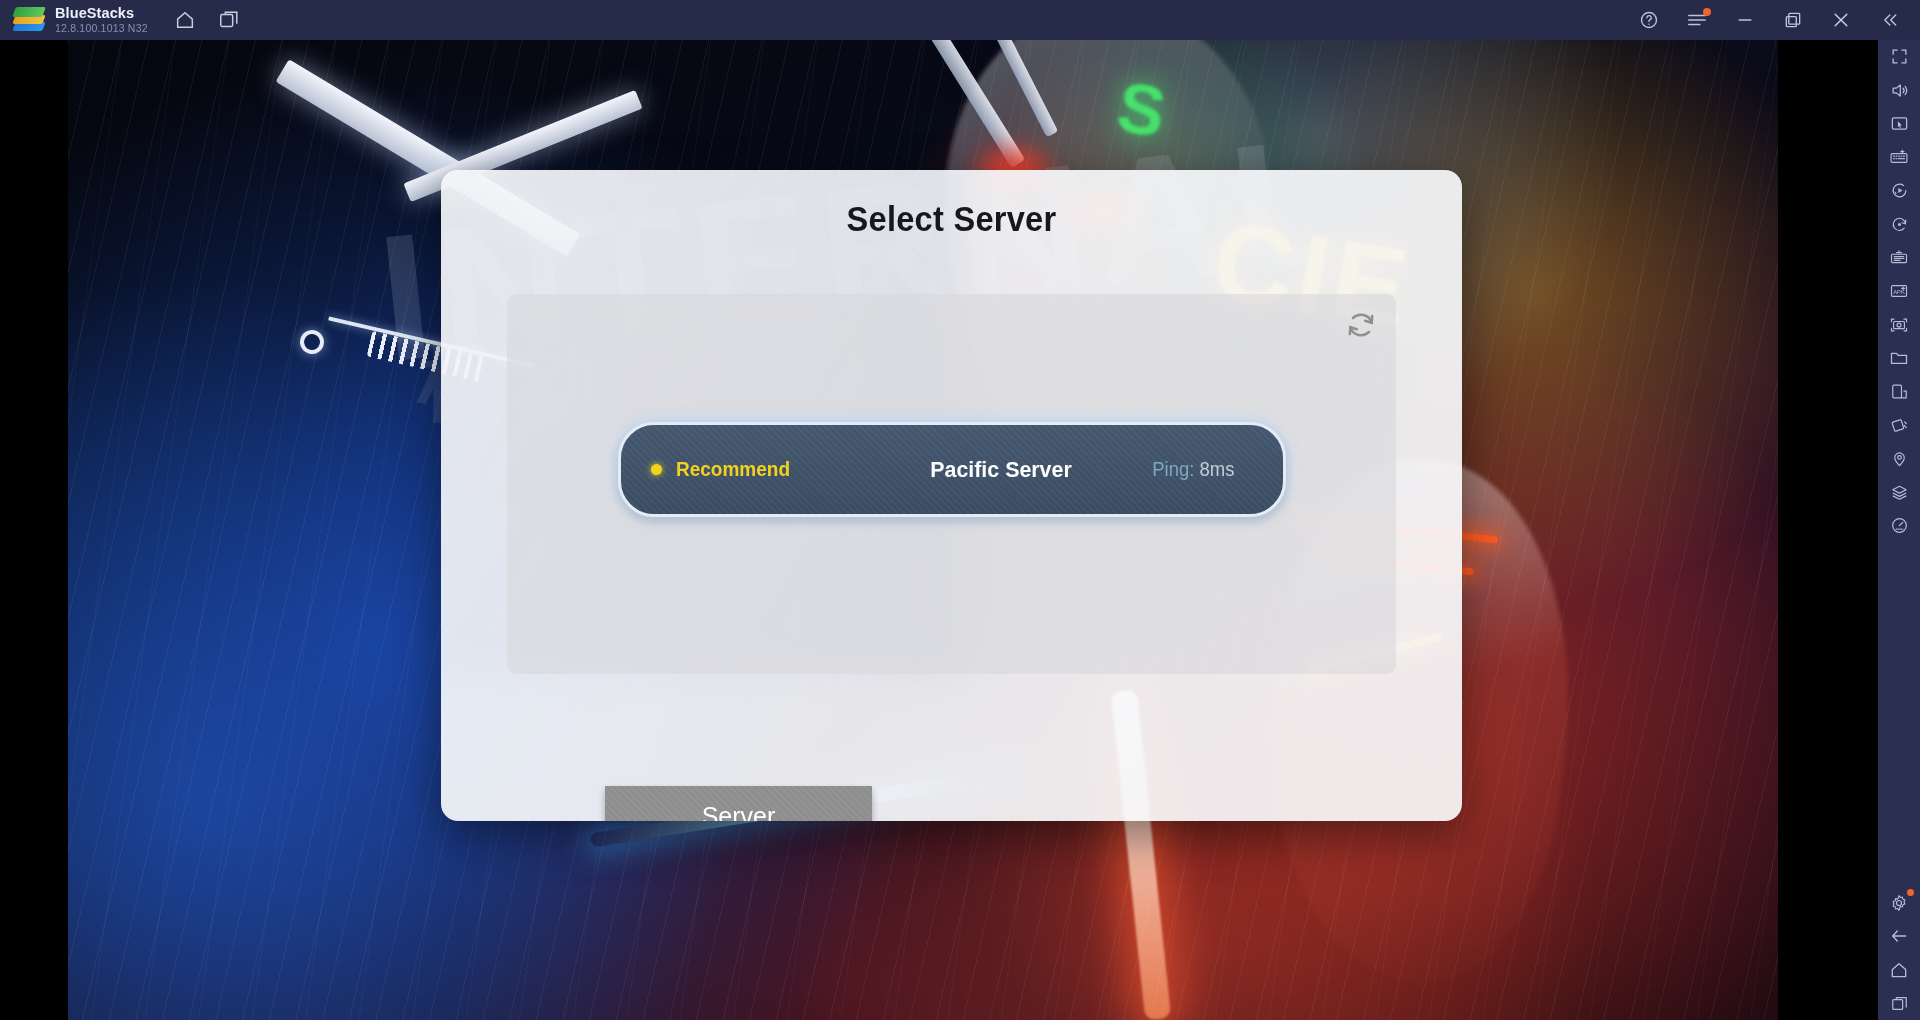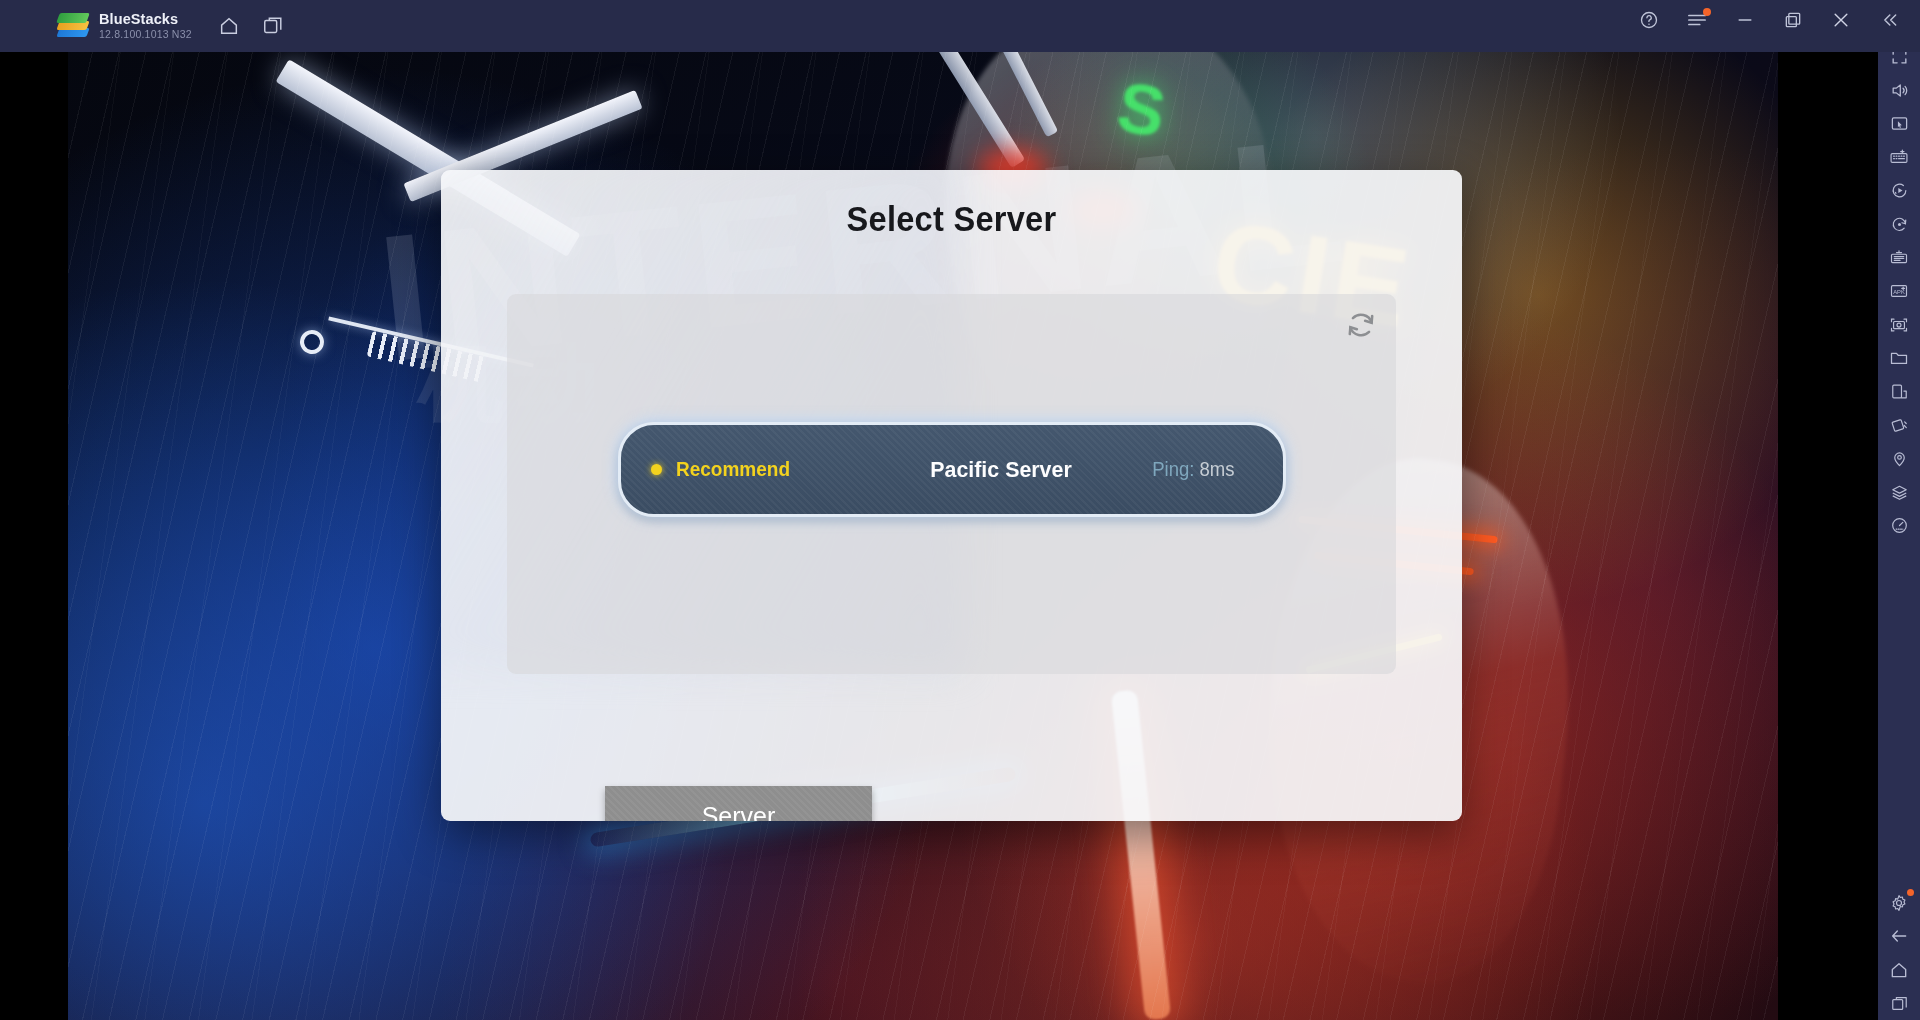--- a/index.html
+++ b/index.html
@@ -3,22 +3,22 @@
 <meta charset="utf-8">
 <style>
   * { margin:0; padding:0; box-sizing:border-box; }
   html,body { width:1920px; height:1020px; overflow:hidden; background:#000; }
   body { font-family:"Liberation Sans", sans-serif; }
 
   #root { position:relative; width:1920px; height:1020px; background:#000; }
 
   
   .titlebar{
-    position:absolute; left:0; top:0; width:1920px; height:52px;
-    background:#272b4a; display:flex; align-items:center; z-index:40;padding-left:44px;
+    position:absolute; left:0; top:0; width:1920px; height:40px;
+    background:#272b4a; display:flex; align-items:center; z-index:40;
   }
   .tb-logo{ width:30px;height:30px;margin-left:14px;position:relative; }
   .tb-logo i{ position:absolute; left:0; display:block; border-radius:2px; }
   .l1{ width:30px;height:9px;top:17px;background:linear-gradient(90deg,#1e78d6,#2e97ef); transform:skewX(-20deg);}
   .l2{ width:30px;height:9px;top:10px;background:linear-gradient(90deg,#e8a020,#f5c242); transform:skewX(-20deg);}
   .l3{ width:30px;height:10px;top:2px;background:linear-gradient(90deg,#2f9e3f,#62c95c); transform:skewX(-20deg);}
   .tb-txt{ margin-left:11px; line-height:1.05; }
   .tb-name{ color:#eef0f8; font-size:14.5px; font-weight:bold; letter-spacing:.1px;}
   .tb-ver{ color:#8b90ab; font-size:10.5px; margin-top:1px; letter-spacing:.2px;}
   .tb-icons{ display:flex; align-items:center; margin-left:26px; gap:22px; }
@@ -94,21 +94,21 @@
 
   .loading{
     position:absolute; left:0; right:0; top:845px; text-align:center;
     color:rgba(215,222,235,.72); font-size:27px; letter-spacing:6px; font-weight:300;
   }
 
   
   .modal{
     position:absolute; left:441px; top:170px; width:1021px; height:651px;
     background:rgba(246,247,250,.93);
-    border-radius:9px;
+    border-radius:17px;
     box-shadow:0 14px 46px rgba(0,0,0,.46);
     z-index:20; overflow:hidden;
   }
   .modal-ghost{ position:absolute; left:-40px; top:-20px; width:560px; height:520px;
     background:linear-gradient(120deg, rgba(255,255,255,0), rgba(210,215,230,.55));
     filter:blur(18px); pointer-events:none;}
   .m-title{
     position:absolute; left:0; right:0; top:29px; text-align:center;
     font-size:35px; font-weight:bold; color:#17181c; letter-spacing:.3px;
     font-family:"Liberation Sans", sans-serif; transform:scaleX(.93); 

